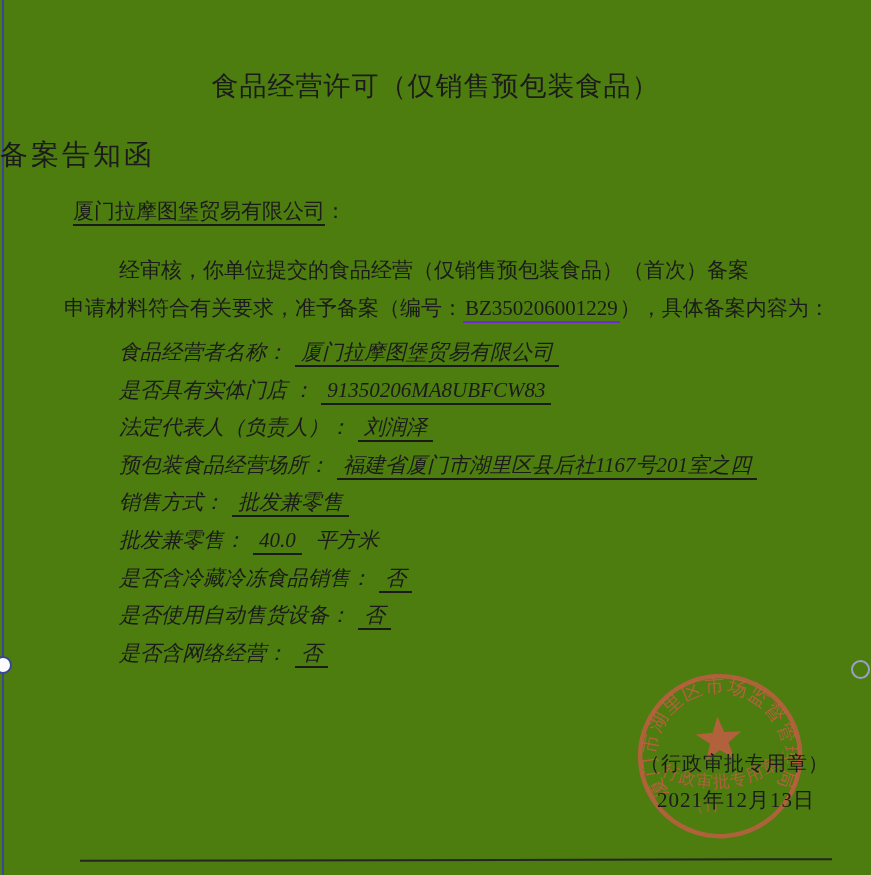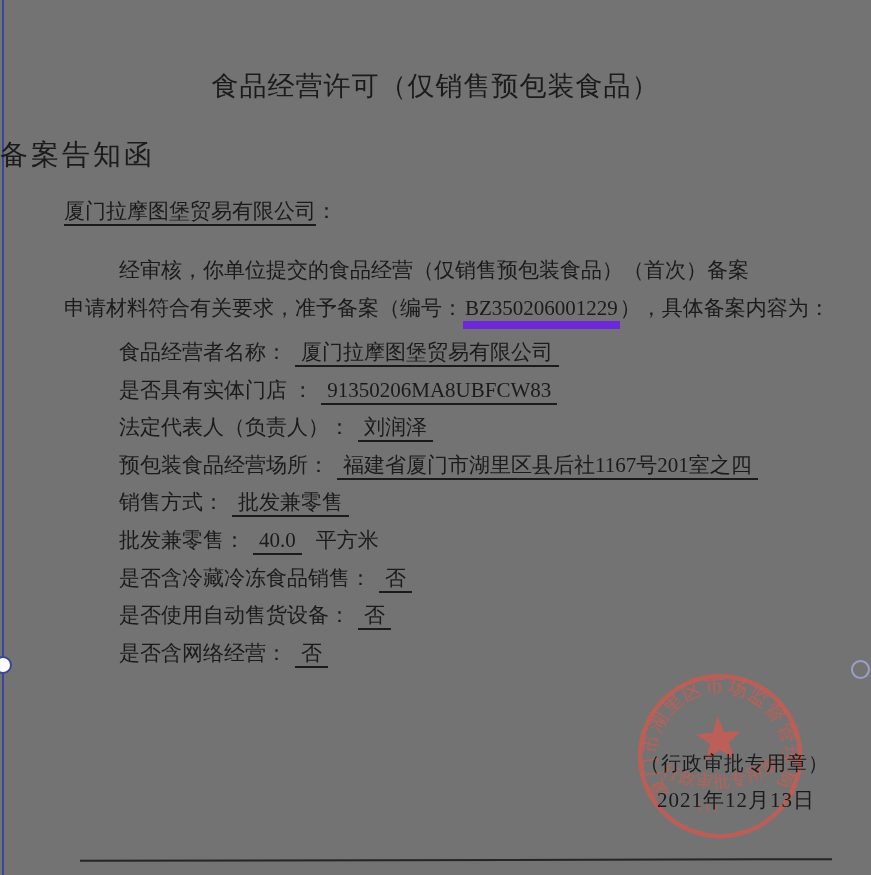--- a/index.html
+++ b/index.html
@@ -2,40 +2,40 @@
 <html><head>
 <meta charset="utf-8">
 <style>
   html,body{margin:0;padding:0;}
   body{
     width:871px;height:875px;overflow:hidden;
     background:#fdfdfd;
     font-family:"Liberation Serif","DejaVu Serif",serif;
     color:#1b1b1b;
   }
-  .page{position:relative;width:871px;height:875px;background:#737373;}
+  .page{position:relative;width:871px;height:875px;background:#4d7c0f;}
 
   
   .edge-line{position:absolute;left:2px;top:0;width:2px;height:875px;background:#3a4796;}
   .edge-notch{position:absolute;left:-6px;top:656px;width:14px;height:14px;border:2px solid #3a4796;border-radius:50%;background:#fdfdfd;}
   .edge-circle{position:absolute;left:851px;top:660px;width:15px;height:15px;border:2px solid #9aa0c8;border-radius:50%;background:transparent;}
   .bottom-rule{position:absolute;left:80px;top:859px;width:752px;height:2px;background:#252525;transform:rotate(-0.12deg);}
 
   
   .title1{position:absolute;left:0;right:0;top:68px;text-align:center;font-size:27px;letter-spacing:1px;white-space:nowrap;}
   .title2{position:absolute;left:0;right:0;top:136px;text-align:left;font-size:28px;letter-spacing:3px;white-space:nowrap;}
 
   
-  .addressee{position:absolute;left:64px;top:197px;font-size:21px;white-space:nowrap;}
+  .addressee{position:absolute;left:73px;top:197px;font-size:21px;white-space:nowrap;}
   .para1{position:absolute;left:119px;top:256px;font-size:21px;white-space:nowrap;}
   .para2{position:absolute;left:64px;top:294px;font-size:21px;white-space:nowrap;}
   .uname{border-bottom:2px solid #1b1b1b;padding-bottom:1px;}
-  .unum{border-bottom:8px solid #6d28d9;padding:0 2px 1px 2px;}
+  .unum{border-bottom:2px solid #6d28d9;padding:0 2px 1px 2px;}
 
-  .fields{position:absolute;left:119px;top:338px;}
+  .fields{position:absolute;left:119px;top:338px;font-style:italic;}
   .frow{height:37.6px;font-size:21px;white-space:nowrap;}
   .fval{border-bottom:2px solid #1b1b1b;margin-left:8px;padding:0 6px 1px 6px;}
   .fval.noline{border-bottom:none;}
   .fsuffix{margin-left:14px;}
 
   
   .stamp{position:absolute;left:620px;top:652px;width:204px;height:204px;z-index:1;transform:rotate(-4deg);opacity:0.88;}
   .stamp text{font-family:"Liberation Serif","DejaVu Serif",serif;}
   .sig-caption{position:absolute;left:640px;top:750px;font-size:20px;letter-spacing:1px;z-index:2;white-space:nowrap;}
   .sig-date{position:absolute;left:657px;top:786px;font-size:21px;letter-spacing:1px;z-index:2;white-space:nowrap;}

